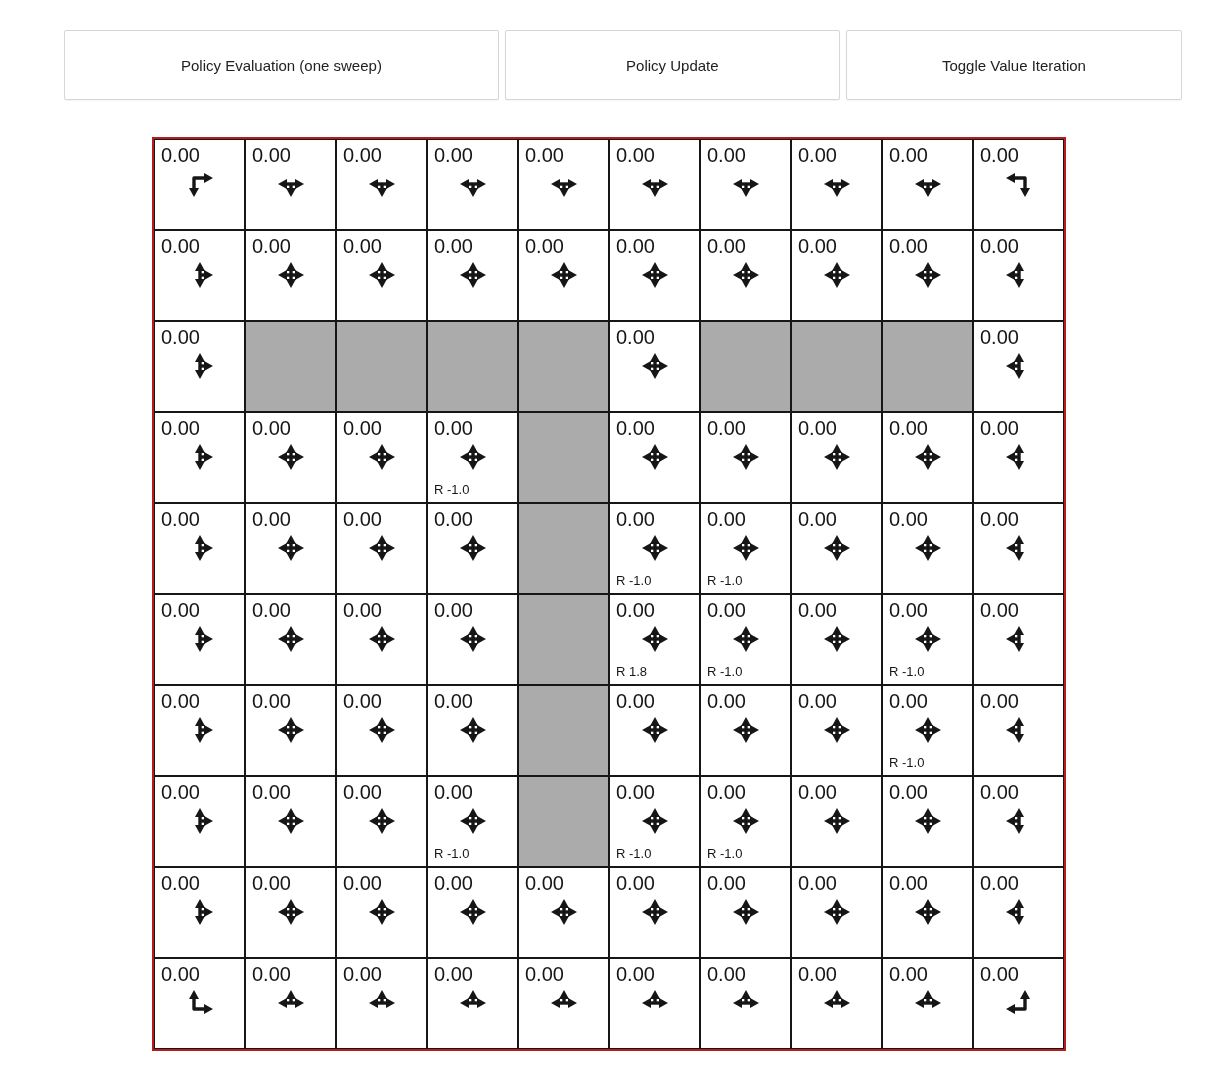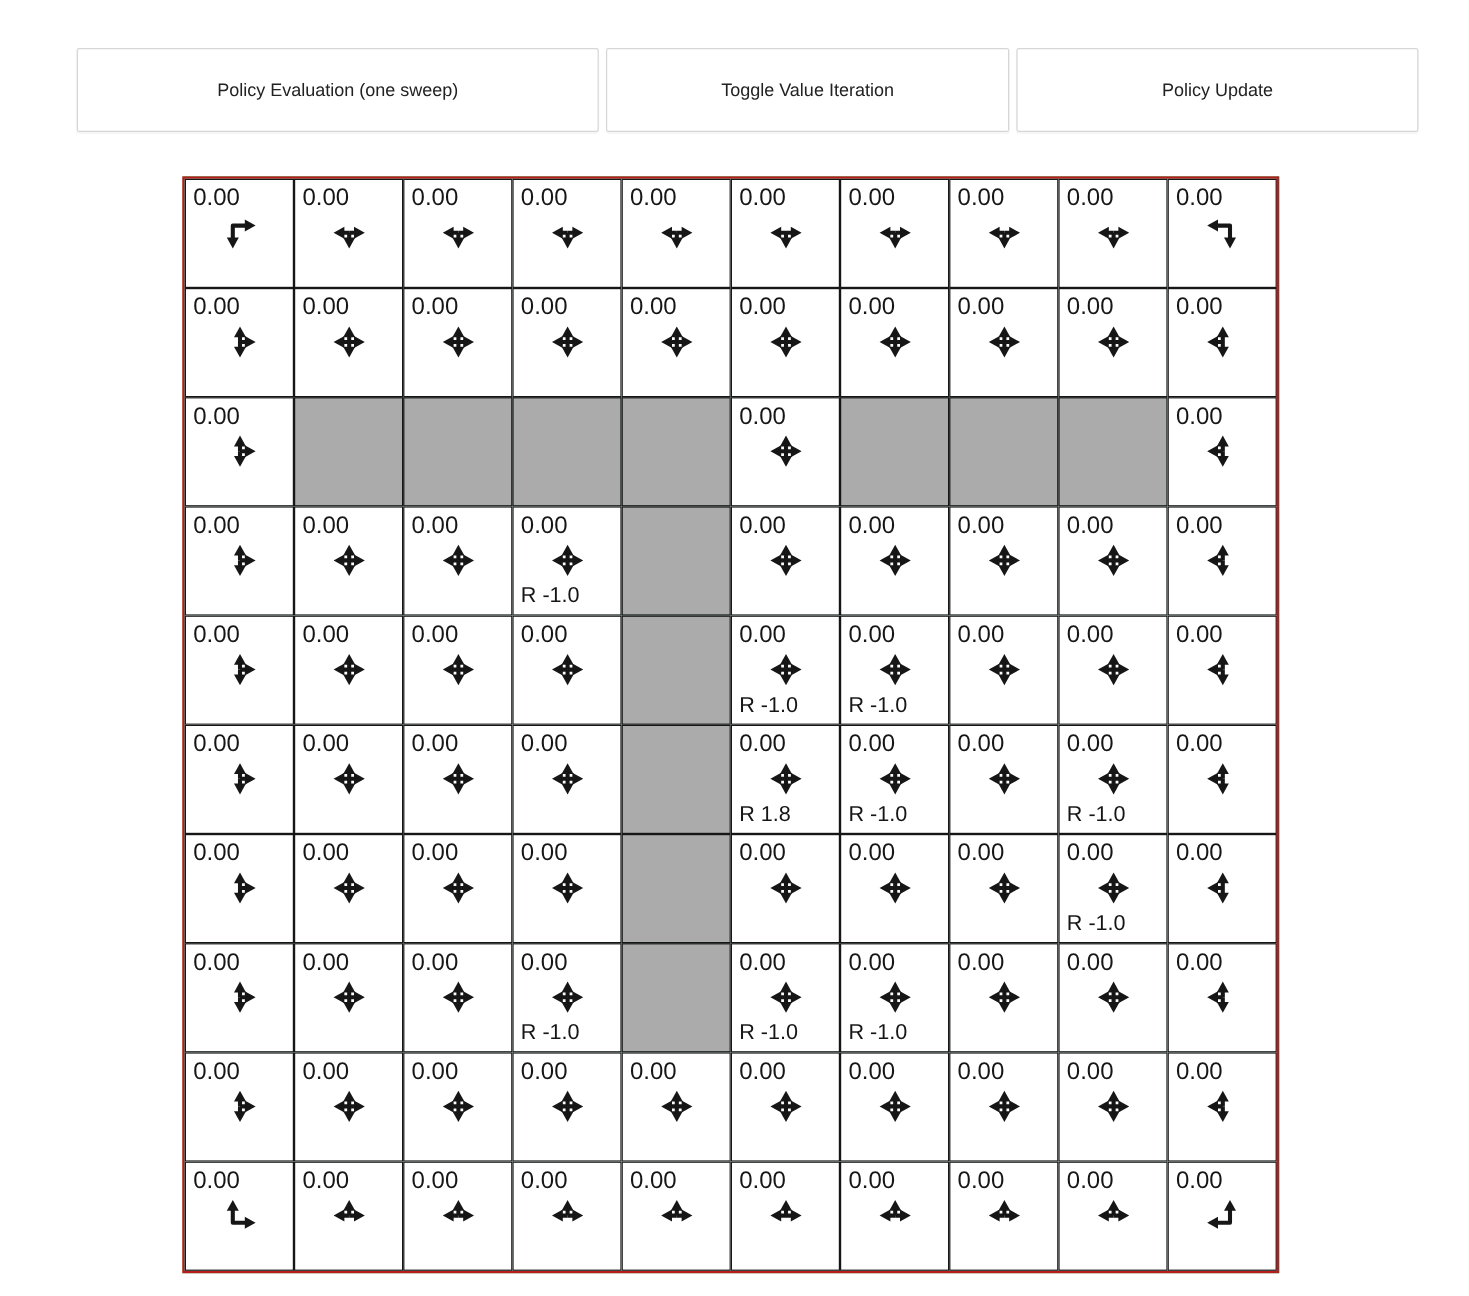--- a/index.html
+++ b/index.html
@@ -1,21 +1,21 @@
 <!DOCTYPE html>
 <html><head>
 <meta charset="utf-8">
 <style>
   html,body { margin:0; padding:0; background:#ffffff; }
   body {
     width:1224px; height:1080px; overflow:hidden;
     font-family:"Liberation Sans", sans-serif;
     color:#161616;
   }
-  .toolbar { display:flex; gap:6px; padding:30px 42px 0 64px;margin-top:10px; }
+  .toolbar { display:flex; gap:6px; padding:30px 42px 0 64px; }
   .tb {
     height:70px; background:#ffffff; border:1px solid #d6d6d6; border-radius:2px;
     font-family:"Liberation Sans", sans-serif; font-size:15px; color:#222222;
     cursor:pointer; box-shadow:0 1px 1px rgba(0,0,0,0.04);
     display:flex; align-items:center; justify-content:center;
   }
   .tb-0 { flex:337 0 0; }
   .tb-1 { flex:257 0 0; }
   .tb-2 { flex:258 0 0; }
   .tb-3 { flex:258 0 0; }
@@ -36,30 +36,30 @@
   .val {
     position:absolute; top:3px; left:6px;
     font-size:20px; line-height:24px; color:#161616; white-space:nowrap;
   }
   .arrow {
     position:absolute; top:27px; left:0; right:0;
     display:flex; justify-content:center; pointer-events:none;
   }
   .rw {
     position:absolute; bottom:5px; left:6px;
-    font-size:18px; color:#161616; white-space:nowrap;
+    font-size:13px; color:#161616; white-space:nowrap;
   }
 </style>
 </head>
 <body>
 
 <div class="toolbar">
   <button class="tb tb-0">Policy Evaluation (one sweep)</button>
+  <button class="tb tb-1">Policy Update</button>
   <button class="tb tb-2">Toggle Value Iteration</button>
-  <button class="tb tb-1">Policy Update</button>
 </div>
 
 <div class="gridwrap">
   <div class="grid" id="grid">
       <div class="cell">
         <div class="val">0.00</div>
         <div class="arrow">
           <svg width="34" height="34" viewBox="-17 -17 34 34" xmlns="http://www.w3.org/2000/svg">
             <polyline points="-6,5 -6,-6 5,-6" fill="none" stroke="#161616" stroke-width="3.4" stroke-linejoin="round"></polyline>
             <polygon fill="#161616" points="-6,13 -11,4 -1,4"></polygon>

